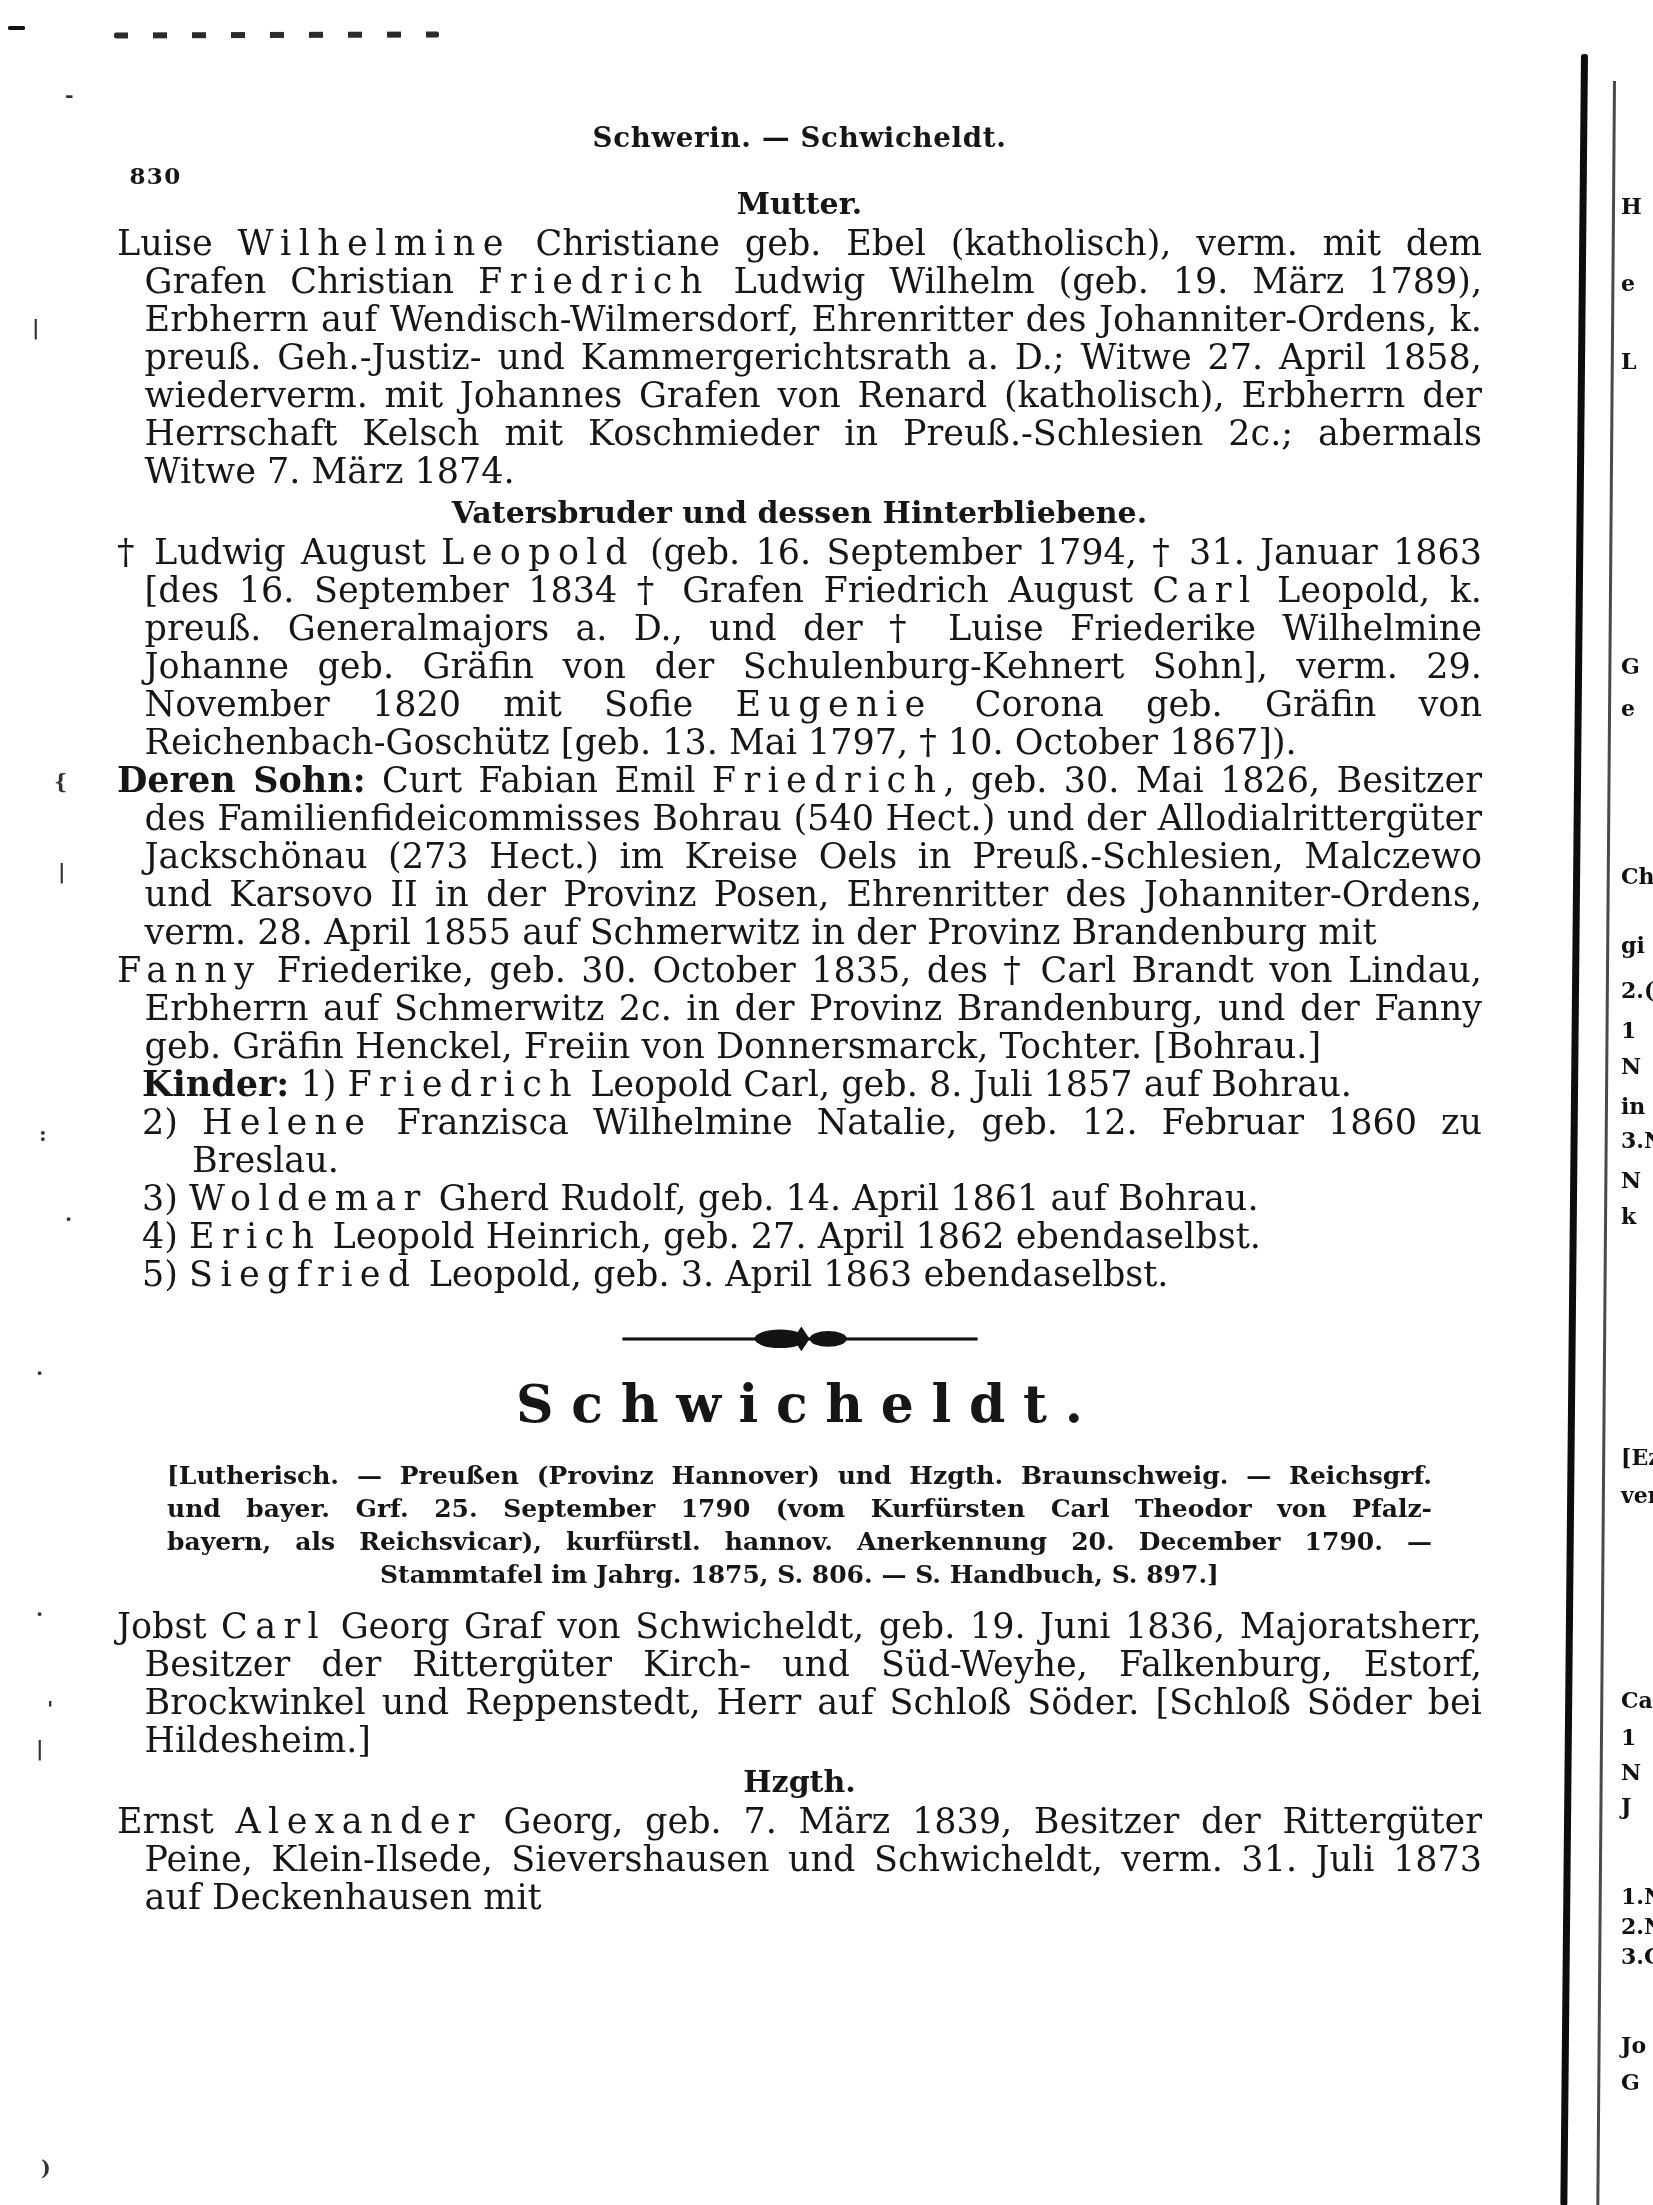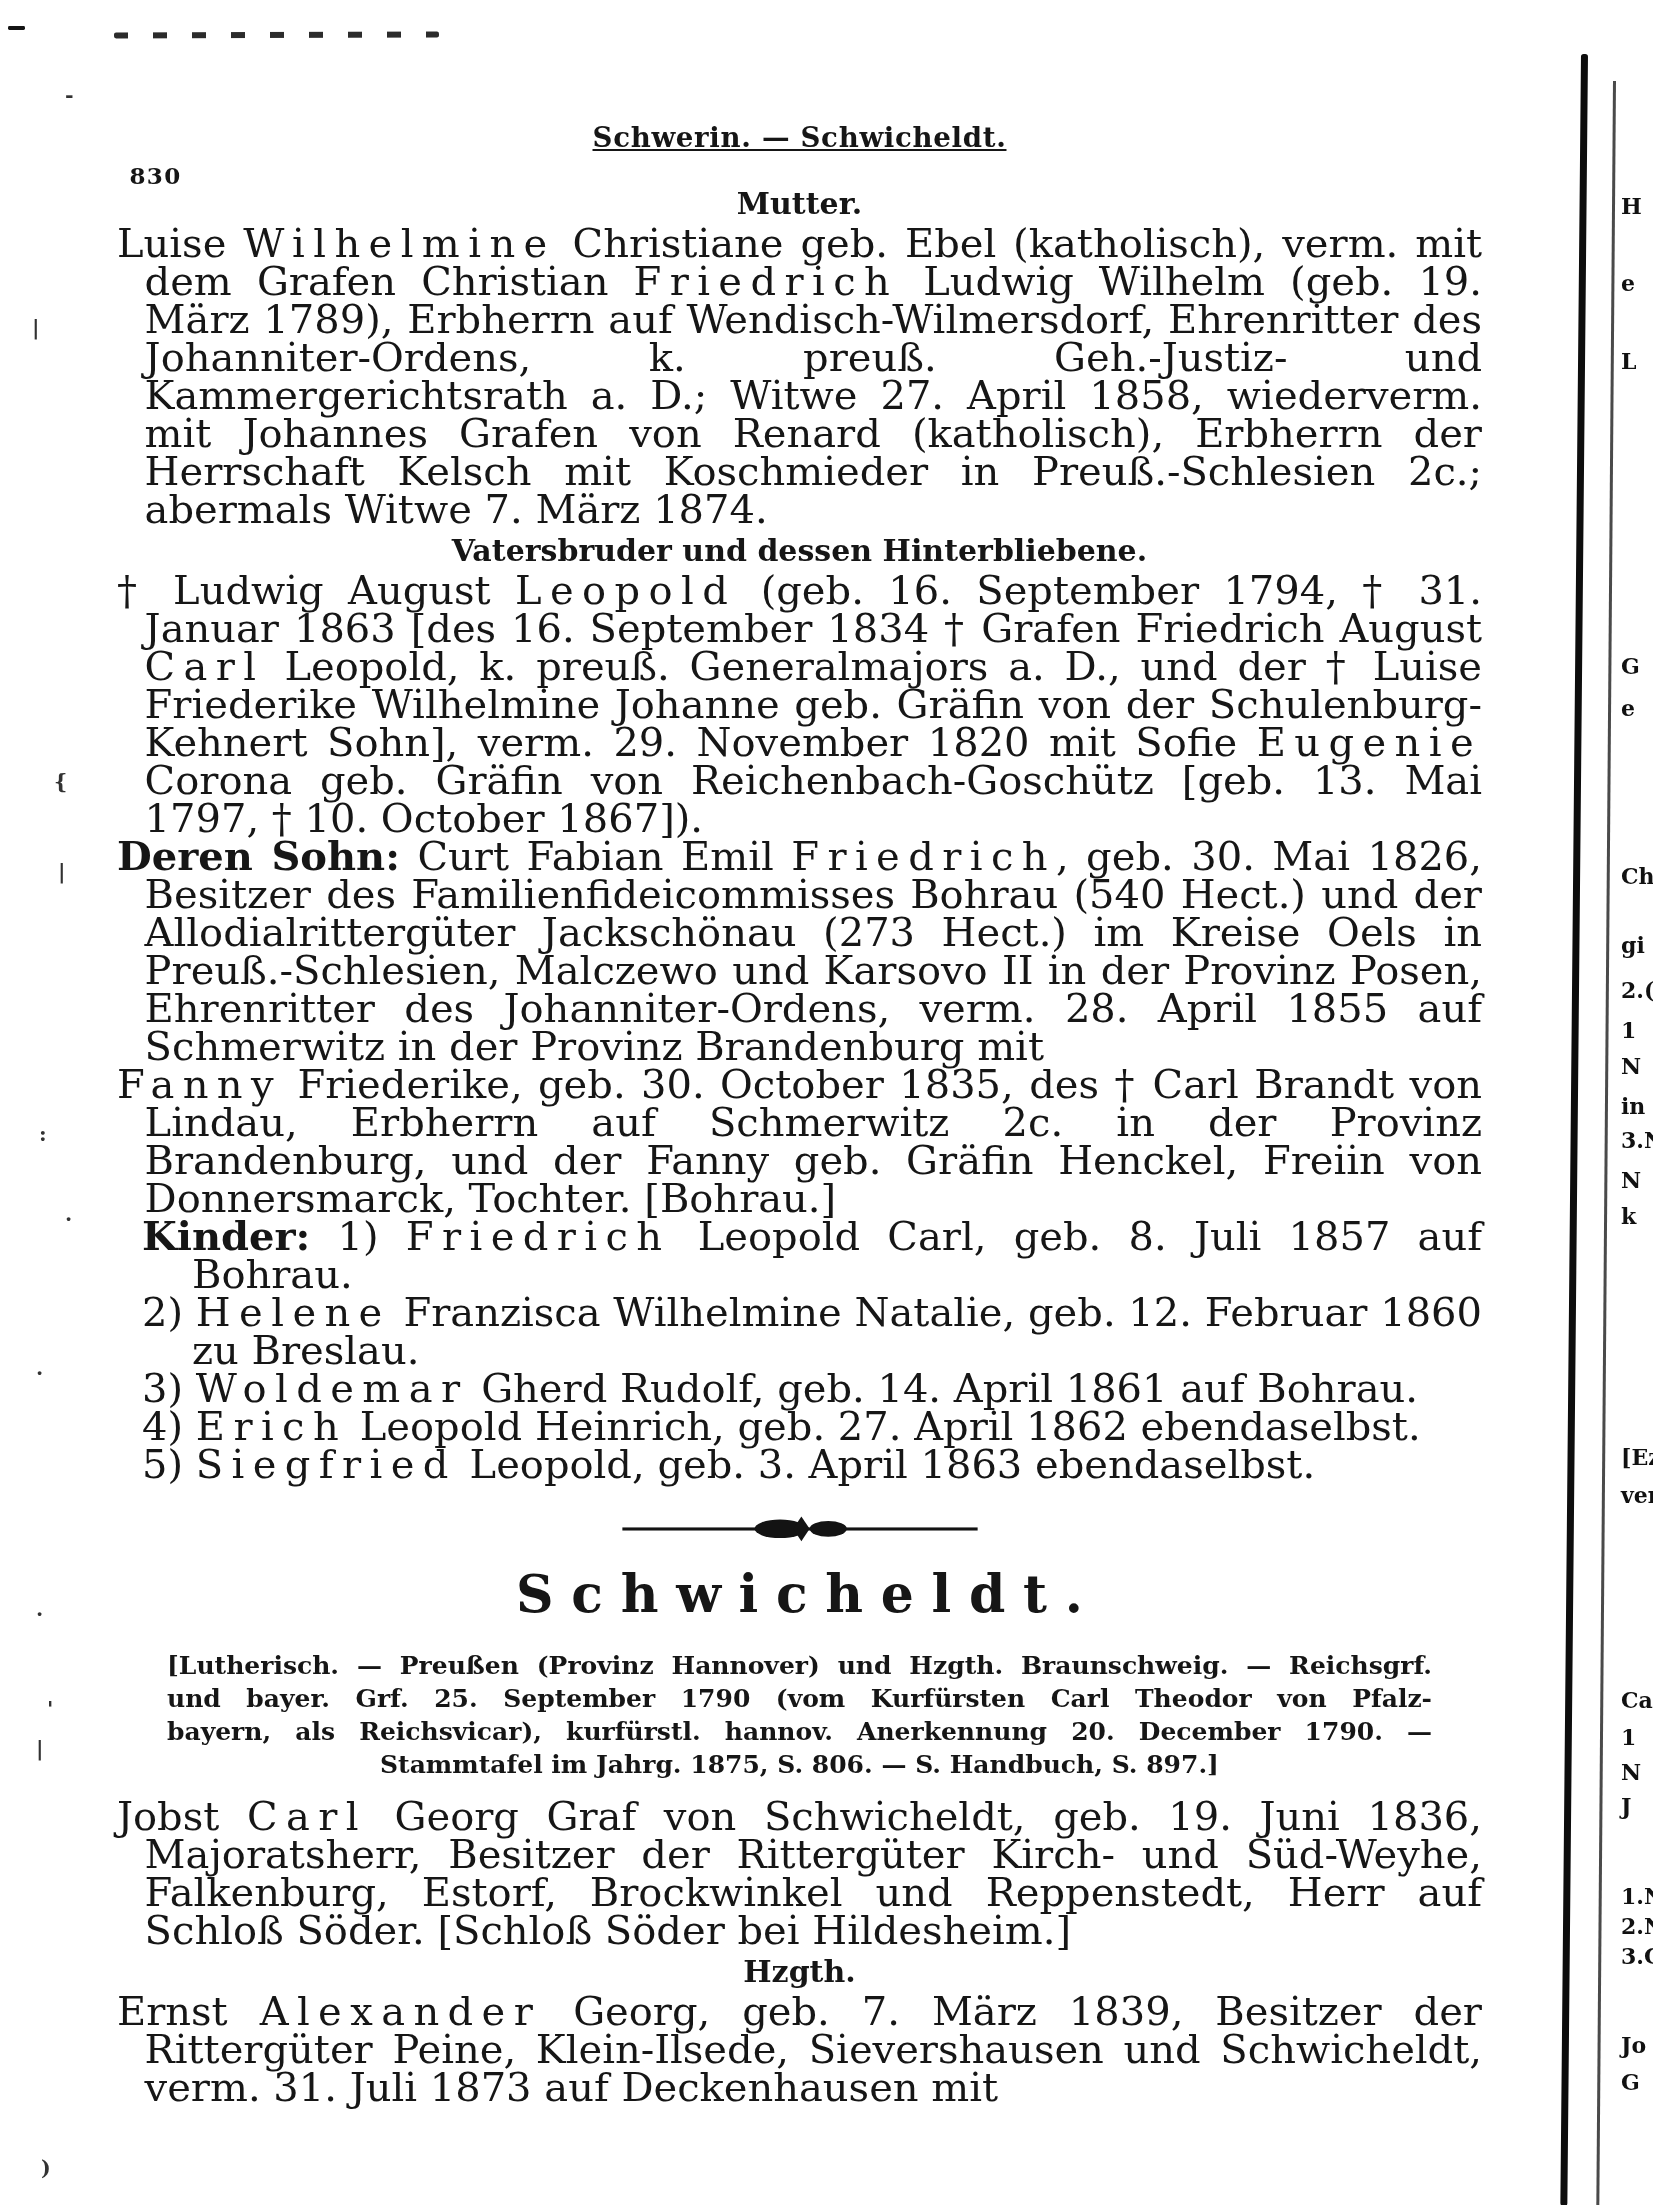--- a/index.html
+++ b/index.html
@@ -7,25 +7,25 @@
     position:relative;
     width:1654px;height:2205px;
     background:#ffffff;
     overflow:hidden;
     color:#161616;
     font-family:"DejaVu Serif","Liberation Serif",serif;
   }
   
   .runhead-row{position:absolute;top:121px;left:117px;width:1365px;height:41px;}
   .page-number{position:absolute;left:12.4px;top:0;font-size:23px;font-weight:bold;letter-spacing:1.4px;margin-top:41px;}
-  .running-header{position:absolute;left:0;top:0;width:100%;text-align:center;font-size:27.6px;font-weight:bold;letter-spacing:0.7px;text-decoration:underline;}
+  .running-header{position:absolute;left:0;top:0;width:100%;text-align:center;font-size:27.6px;font-weight:bold;letter-spacing:0.7px;}
   
   .text-column{position:absolute;left:117px;top:181px;width:1365px;}
   .heading{font-weight:bold;text-align:center;font-size:30px;line-height:39px;margin:2.8px 0 1.4px;}
-  .para{font-size:40px;line-height:38px;text-align:justify;padding-left:27.6px;text-indent:-27.6px;margin:0;}
+  .para{font-size:35px;line-height:38px;text-align:justify;padding-left:27.6px;text-indent:-27.6px;margin:0;}
   .para.item{margin-left:25px;padding-left:50px;text-indent:-50px;}
   .sperr{letter-spacing:.21em;}
   .lead{font-weight:bold;}
   .divider{text-align:center;margin:32px 0 4.1px;height:30px;}
   .family-title{font-weight:bold;text-align:center;font-size:52px;line-height:62px;letter-spacing:.34em;text-indent:.34em;margin:18px 0 23.4px;}
   .preamble{font-weight:bold;font-size:25px;line-height:33px;padding:0 50px;margin:0 0 16.5px 0;}
   .pre-line{min-height:33px;}
   .pre-line.just{text-align:justify;text-align-last:justify;}
   .pre-line.center{text-align:center;}
   

